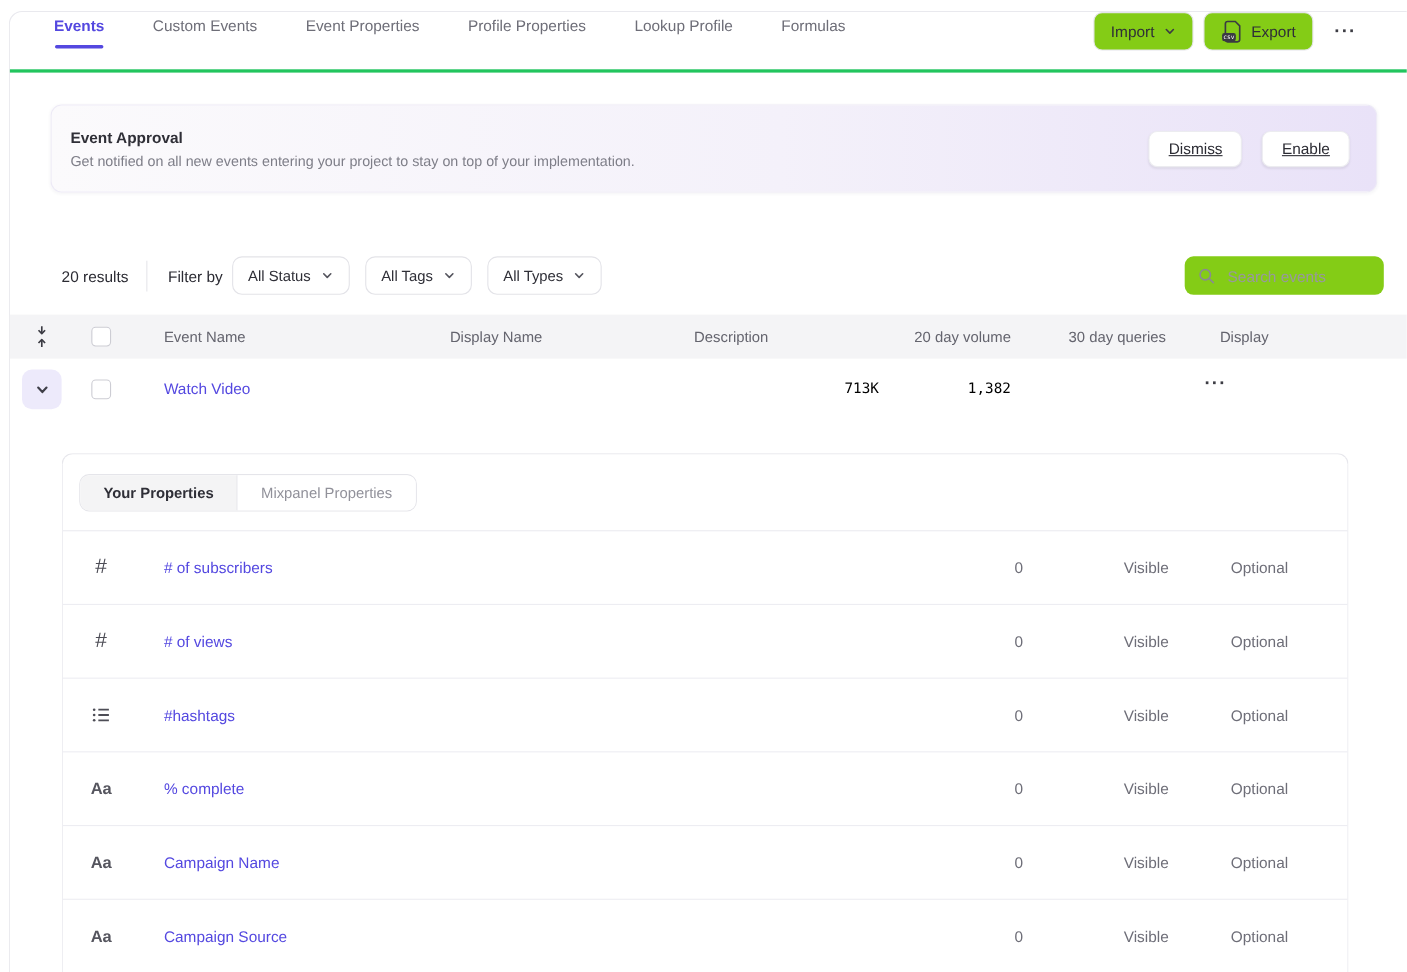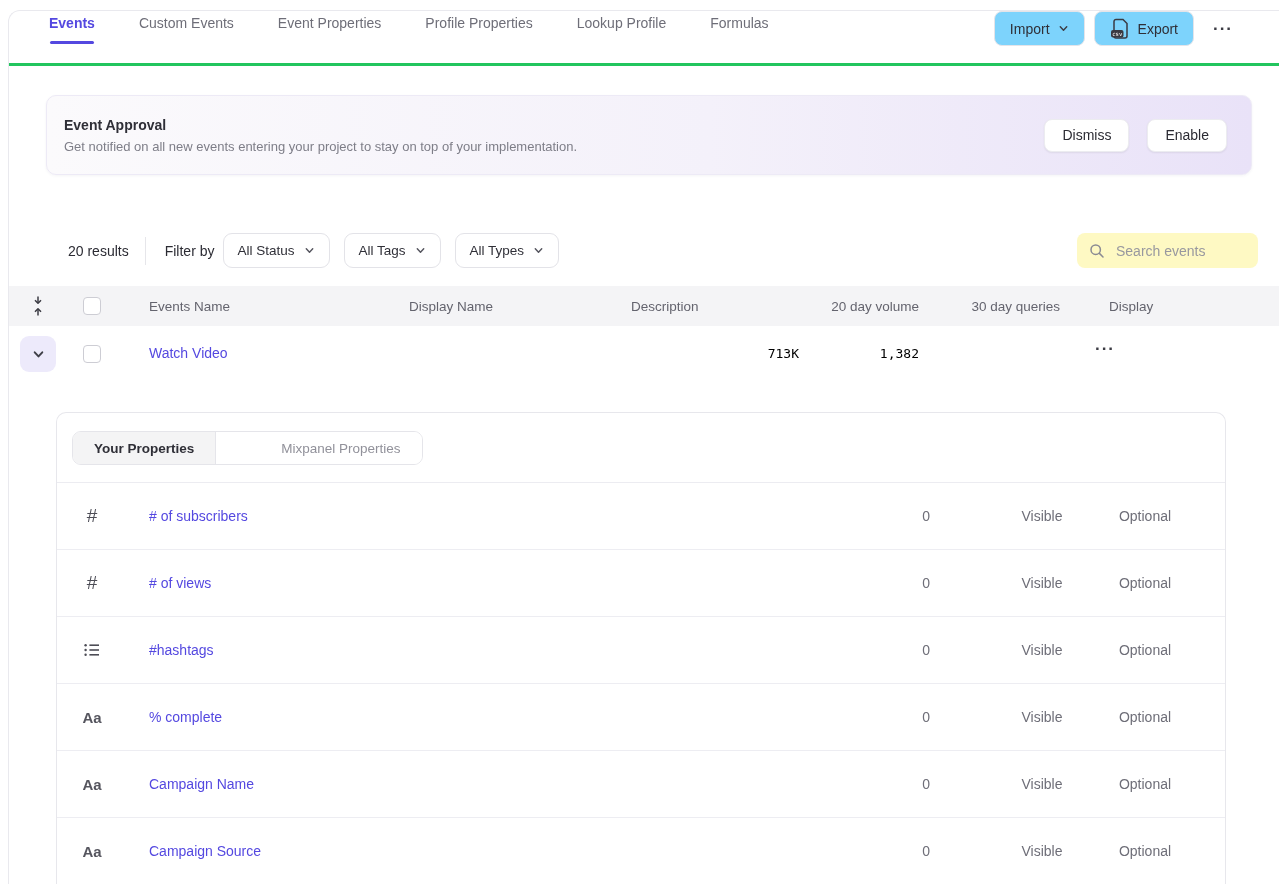--- a/index.html
+++ b/index.html
@@ -13,47 +13,47 @@
   
   .navbar { height:55px; border-bottom:3px solid #22c55e; display:flex; align-items:flex-start;
             padding:0 36px 0 40px; }
   .tabs { display:flex; gap:44px; align-items:center; padding-top:4px; }
   .tab { position:relative; font-size:14px; color:#6e6e78; cursor:pointer; white-space:nowrap; }
   .tab.active { color:var(--accent,#5448E0); font-weight:700; }
   .tab.active::after { content:""; position:absolute; left:1px; right:1px; top:calc(100% + 10px);
             height:3px; border-radius:2px; background:var(--accent,#5448E0); }
   .nav-right { margin-left:auto; display:flex; align-items:center; gap:9px; }
   .btn { display:inline-flex; align-items:center; gap:8px; height:35px; padding:0 15px;
-         background:#7dd3fc; border:1px solid #e4e4e9; border-radius:8px;
+         background:#84cc16; border:1px solid #e4e4e9; border-radius:8px;
          font-size:14px; font-weight:500; color:#2f2f37; cursor:pointer; white-space:nowrap; }
   .icon-chevron { display:inline-flex; }
   .dots { font-size:17px; font-weight:700; letter-spacing:1px; color:#3c3c44; padding:0 10px; cursor:pointer; }
 
   
   .banner { margin:29px 27px 0 37px; height:80px; border:1px solid #edeaf6; border-radius:10px;
             background:linear-gradient(90deg,#fbfafc 0%,#f4f1fa 55%,#e9e2f8 100%);
             box-shadow:0 1px 3px rgba(40,30,80,0.05);
             display:flex; align-items:center; padding:0 24px 0 17px; }
   .banner-title { font-size:14px; font-weight:700; color:#2f2f37; }
   .banner-sub { font-size:13px; color:#7e7e88; margin-top:6px; }
-  .banner-actions { margin-left:auto; display:flex; gap:18px; }
+  .banner-actions { margin-left:auto; display:flex; gap:18px;text-decoration:underline; }
   .banner-btn { height:33px; padding:0 17px; background:#fff; border:1px solid #ececf0; border-radius:8px;
                 font-size:14px; font-weight:500; color:#2b2b33; display:inline-flex; align-items:center;
                 box-shadow:0 1px 2px rgba(0,0,0,0.07); cursor:pointer; }
 
   
   .filterbar { margin:58px 21px 0 47px; height:35px; display:flex; align-items:center; }
-  .results { font-size:14px; font-weight:500; color:#2b2b33;margin-left:12px; }
+  .results { font-size:14px; font-weight:500; color:#2b2b33; }
   .vdivider { width:1px; height:28px; background:#e6e6ea; margin:0 19px 0 16px; }
   .filter-by { font-size:14px; font-weight:500; color:#2b2b33; margin-right:8px; }
   .dropdowns { display:flex; gap:14px; }
   .dropdown { display:inline-flex; align-items:center; gap:9px; height:35px; padding:0 14px;
               background:#fff; border:1px solid #e3e3e8; border-radius:9px;
               font-size:13.5px; font-weight:500; color:#2f2f37; cursor:pointer; white-space:nowrap; }
-  .search { margin-left:auto; width:181px; height:35px; background:#fef9c3; border-radius:8px;
+  .search { margin-left:auto; width:181px; height:35px; background:#84cc16; border-radius:8px;
             display:flex; align-items:center; padding:0 12px; gap:11px; }
   .search input { border:none; outline:none; background:transparent; font-family:"Liberation Sans",sans-serif;
                   font-size:14px; color:#3c3c44; width:100%; }
   .search input::placeholder { color:#98989f; }
 
   
   .tgrid { display:grid; grid-template-columns:58px 42px 300px 222px 168px 120px 141px 99px 1fr; }
   .thead { margin-top:18px; height:40px; background:#f4f4f6; align-items:center;
            font-size:13.5px; font-weight:500; color:#64646e; }
   .th-event { padding-left:40px; } .th-owners { padding-left:49px; }
@@ -68,21 +68,21 @@
   .event-link { padding:19px 0 0 40px; font-size:14px; color:var(--accent,#5448E0); cursor:pointer; }
   .desc { padding-top:18px; font-size:14px; line-height:20px; color:#7c7c86; max-width:165px; }
   .mono { font-family:"DejaVu Sans Mono",monospace; font-size:13px; color:#000000; }
   .row-num { padding-top:20px; }
   .row-menu { padding:13px 44px 0 0; text-align:right; }
 
   
   .panel { margin:14px 0 0 47px; width:1170px; background:#fff;
            border:1px solid #e7e7ec; border-bottom:none; border-radius:10px 10px 0 0; }
   .panel-head { height:70px; border-bottom:1px solid #ececf1; padding:18px 0 0 15px; }
-  .segmented { display:inline-flex; border:1px solid #e5e5ea; border-radius:9px; overflow:hidden; height:34px;gap:44px; }
+  .segmented { display:inline-flex; border:1px solid #e5e5ea; border-radius:9px; overflow:hidden; height:34px; }
   .seg { display:flex; align-items:center; padding:0 21px; font-size:13.5px; cursor:pointer; }
   .seg.active { background:#f4f4f5; color:#2f2f37; font-weight:700; border-right:1px solid #e5e5ea; }
   .seg.inactive { background:#fff; color:#91919a; font-weight:500; }
 
   .pgrid { display:grid; grid-template-columns:70px 1fr 120px 64px 96px 110px 25px; align-items:center; }
   .prow { height:67px; border-bottom:1px solid #ededf2; }
   .picon { display:flex; justify-content:center; align-items:center; color:#4d4d56; }
   .glyph-hash { font-size:19px; color:#4d4d56; }
   .glyph-aa { font-size:15px; font-weight:600; color:#55555e; }
   .pname { padding-left:22px; font-size:14px; color:var(--accent,#5448E0); cursor:pointer; }
@@ -180,21 +180,21 @@
         <svg width="14" height="22" viewBox="0 0 14 22">
           <line x1="7" y1="1.5" x2="7" y2="8" stroke="#3c3c44" stroke-width="1.5"></line>
           <path d="M4 5.2 L7 8.3 L10 5.2" fill="none" stroke="#3c3c44" stroke-width="1.5" stroke-linejoin="round"></path>
           <line x1="7" y1="20.5" x2="7" y2="14" stroke="#3c3c44" stroke-width="1.5"></line>
           <path d="M4 16.8 L7 13.7 L10 16.8" fill="none" stroke="#3c3c44" stroke-width="1.5" stroke-linejoin="round"></path>
         </svg>
       </div>
       <div>
           <span class="checkbox" style="display:block;margin-left:16px;"></span>
         </div>
-      <div class="th-event">Events Name</div>
+      <div class="th-event">Event Name</div>
       <div>Display Name</div>
       <div>Description</div>
       <div class="num-col">20 day volume</div>
       <div class="num-col">30 day queries</div>
       <div class="th-owners">Display</div>
       <div></div>
     </div>
 
     <div class="tgrid event-row">
       <div>

